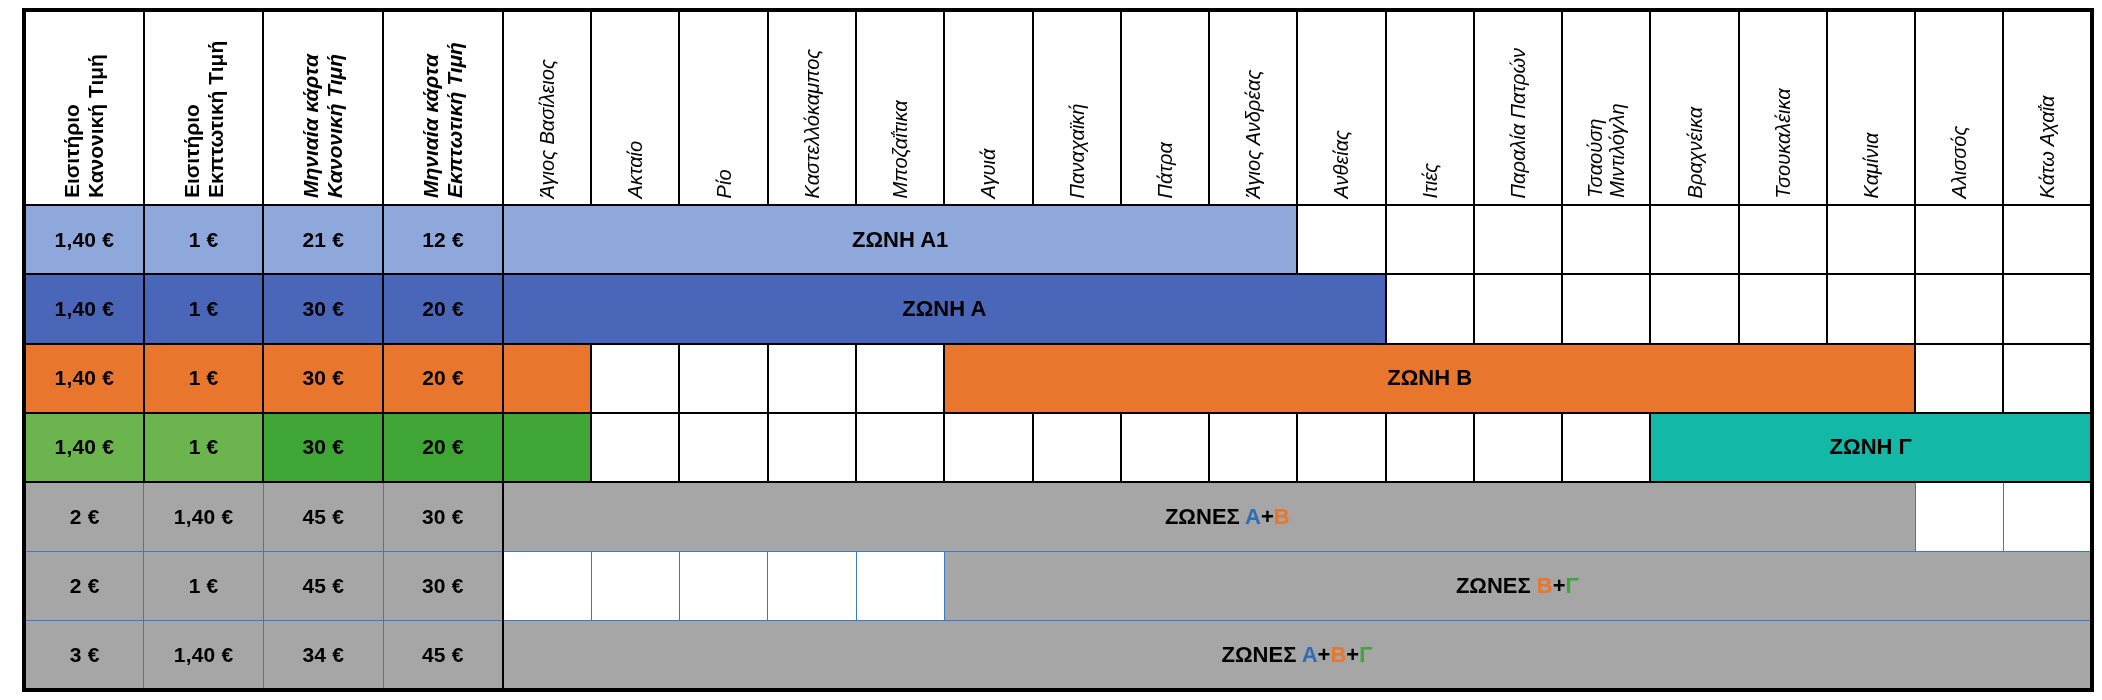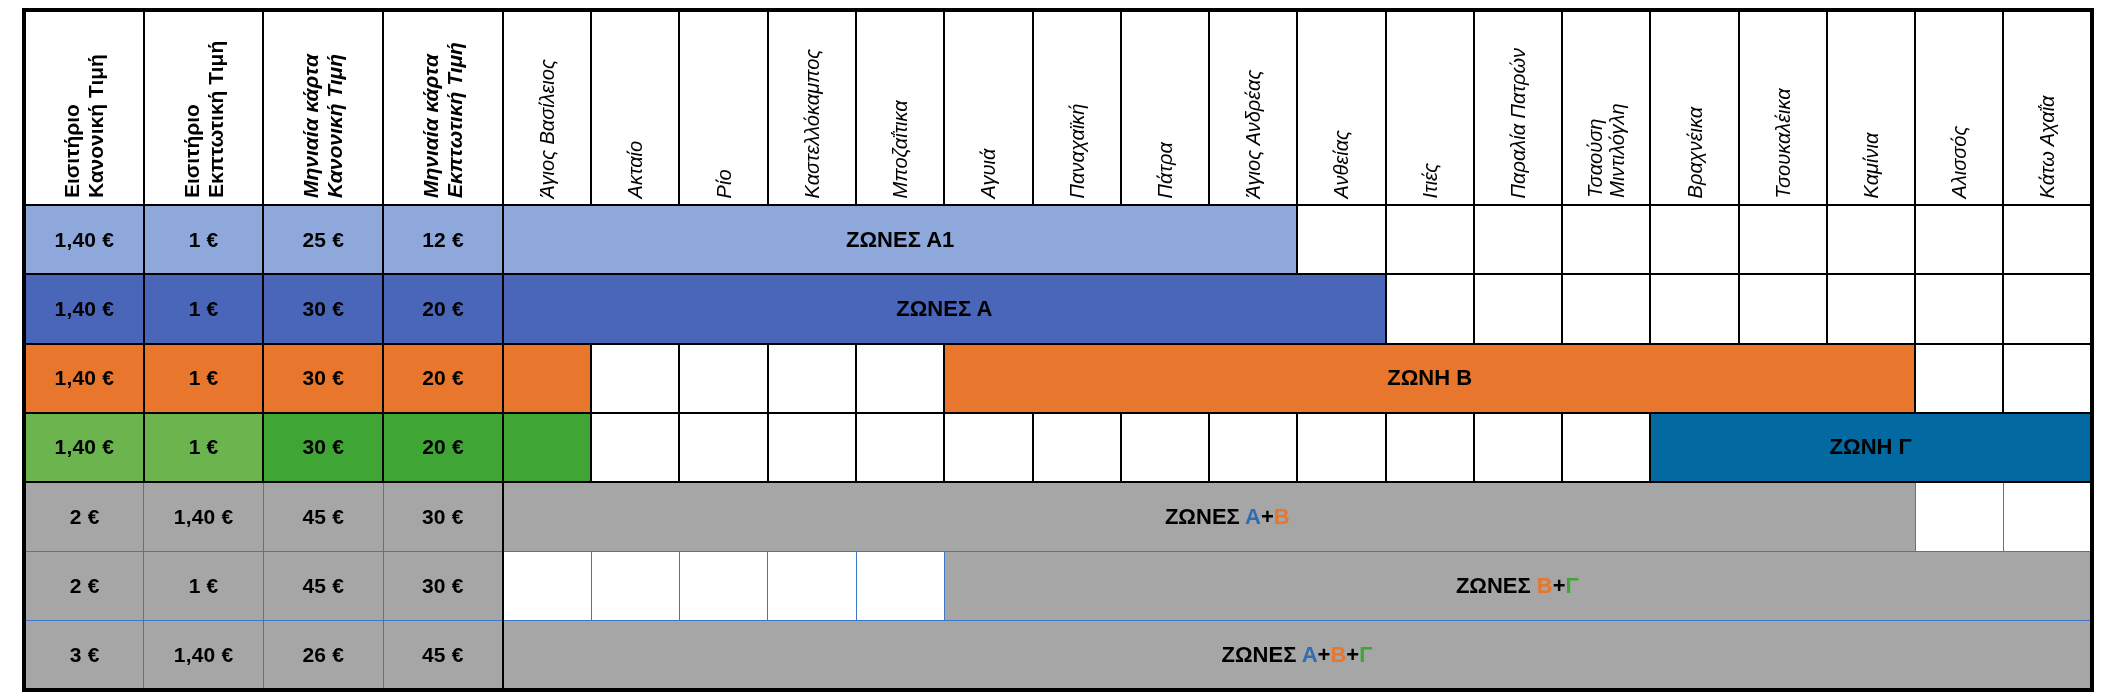--- a/index.html
+++ b/index.html
@@ -198,39 +198,39 @@
           </th>
           <th class="hdr hdr-stop outer-top outer-right2">
             <span class="vtext">Κάτω Αχαΐα</span>
           </th>
         </tr>
       </thead>
     <tbody id="tbody">
         <tr class="data-row">
           <td class="price outer-left2" style="background: rgb(143, 168, 219);">1,40 €</td>
           <td class="price" style="background: rgb(143, 168, 219);">1 €</td>
-          <td class="price" style="background: rgb(143, 168, 219);">25 €</td>
+          <td class="price" style="background: rgb(143, 168, 219);">21 €</td>
           <td class="price" style="background: rgb(143, 168, 219);">12 €</td>
-          <td class="band" colspan="9" style="background: rgb(143, 168, 219);">ΖΩΝΕΣ Α1</td>
+          <td class="band" colspan="9" style="background: rgb(143, 168, 219);">ΖΩΝΗ Α1</td>
           <td class="blank"></td>
           <td class="blank"></td>
           <td class="blank"></td>
           <td class="blank"></td>
           <td class="blank"></td>
           <td class="blank"></td>
           <td class="blank"></td>
           <td class="blank"></td>
           <td class="blank outer-right2"></td>
         </tr>
         <tr class="data-row">
           <td class="price outer-left2" style="background: rgb(74, 102, 184);">1,40 €</td>
           <td class="price" style="background: rgb(74, 102, 184);">1 €</td>
           <td class="price" style="background: rgb(74, 102, 184);">30 €</td>
           <td class="price" style="background: rgb(74, 102, 184);">20 €</td>
-          <td class="band" colspan="10" style="background: rgb(74, 102, 184);">ΖΩΝΕΣ Α</td>
+          <td class="band" colspan="10" style="background: rgb(74, 102, 184);">ΖΩΝΗ Α</td>
           <td class="blank"></td>
           <td class="blank"></td>
           <td class="blank"></td>
           <td class="blank"></td>
           <td class="blank"></td>
           <td class="blank"></td>
           <td class="blank"></td>
           <td class="blank outer-right2"></td>
         </tr>
         <tr class="data-row">
@@ -258,21 +258,21 @@
           <td class="blank"></td>
           <td class="blank"></td>
           <td class="blank"></td>
           <td class="blank"></td>
           <td class="blank"></td>
           <td class="blank"></td>
           <td class="blank"></td>
           <td class="blank"></td>
           <td class="blank"></td>
           <td class="blank"></td>
-          <td class="band outer-right2" colspan="5" style="background: #0369a1; margin-left: 24px;">ΖΩΝΗ Γ</td>
+          <td class="band outer-right2" colspan="5" style="background: #14b8a6; margin-left: 24px;">ΖΩΝΗ Γ</td>
         </tr>
         <tr class="data-row thin">
           <td class="price outer-left2" style="background: rgb(166, 166, 166); border-left: 4px solid rgb(0, 0, 0);">2 €</td>
           <td class="price" style="background: rgb(166, 166, 166);">1,40 €</td>
           <td class="price" style="background: rgb(166, 166, 166);">45 €</td>
           <td class="price" style="background: rgb(166, 166, 166); border-right: 2px solid rgb(0, 0, 0);">30 €</td>
           <td class="band" colspan="16" style="background: rgb(166, 166, 166); padding-left: 36px;"><span style="color: rgb(0, 0, 0);">ΖΩΝΕΣ </span><span style="color: rgb(46, 109, 180);">Α</span><span style="color: rgb(0, 0, 0);">+</span><span style="color: rgb(232, 118, 44);">Β</span></td>
           <td class="blank"></td>
           <td class="blank outer-right2"></td>
         </tr>
@@ -284,19 +284,19 @@
           <td class="blank"></td>
           <td class="blank"></td>
           <td class="blank"></td>
           <td class="blank"></td>
           <td class="blank"></td>
           <td class="band outer-right2" colspan="13" style="background: rgb(166, 166, 166);"><span style="color: rgb(0, 0, 0);">ΖΩΝΕΣ </span><span style="color: rgb(232, 118, 44);">Β</span><span style="color: rgb(0, 0, 0);">+</span><span style="color: rgb(63, 165, 53);">Γ</span></td>
         </tr>
         <tr class="data-row thin">
           <td class="price outer-left2 outer-bottom" style="background: rgb(166, 166, 166); border-left: 4px solid rgb(0, 0, 0);">3 €</td>
           <td class="price outer-bottom" style="background: rgb(166, 166, 166);">1,40 €</td>
-          <td class="price outer-bottom" style="background: rgb(166, 166, 166);">26 €</td>
+          <td class="price outer-bottom" style="background: rgb(166, 166, 166);">34 €</td>
           <td class="price outer-bottom" style="background: rgb(166, 166, 166); border-right: 2px solid rgb(0, 0, 0);">45 €</td>
           <td class="band outer-bottom outer-right2" colspan="18" style="background: rgb(166, 166, 166);"><span style="color: rgb(0, 0, 0);">ΖΩΝΕΣ </span><span style="color: rgb(46, 109, 180);">Α</span><span style="color: rgb(0, 0, 0);">+</span><span style="color: rgb(232, 118, 44);">Β</span><span style="color: rgb(0, 0, 0);">+</span><span style="color: rgb(63, 165, 53);">Γ</span></td>
         </tr>
       </tbody>
   </table>
 </div>
 
 </body></html>

